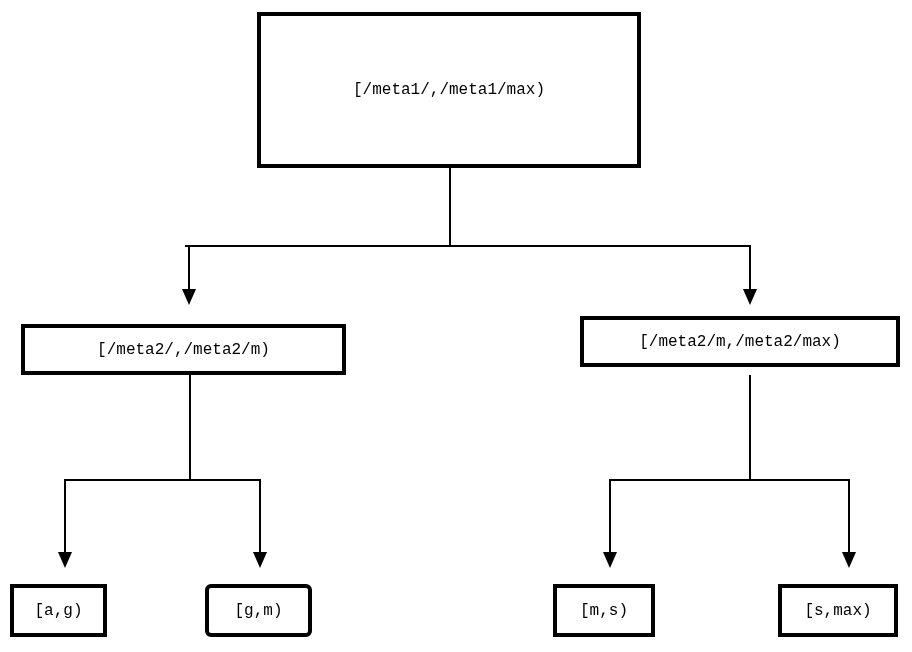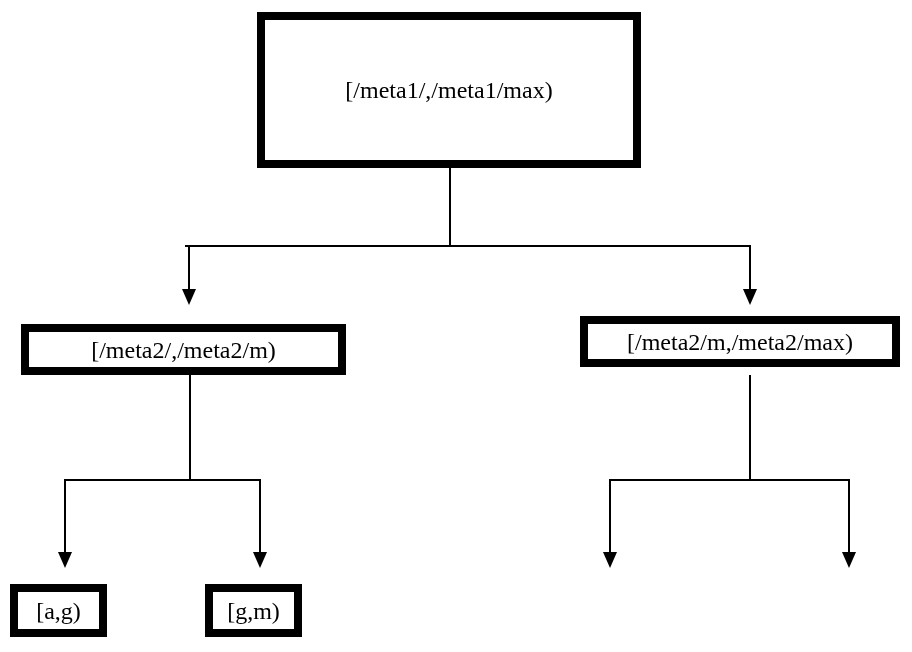--- a/index.html
+++ b/index.html
@@ -12,28 +12,28 @@
     position: relative;
     width: 912px;
     height: 652px;
     background: #ffffff;
     overflow: hidden;
     font-family: "DejaVu Sans Mono", "Liberation Mono", monospace;
   }
   .node {
     position: absolute;
     box-sizing: border-box;
-    border: 8px solid #000000;
+    border: 4px solid #000000;
     background: #ffffff;
     display: flex;
     align-items: center;
     justify-content: center;
     color: #000000;
-    font-family: Liberation Serif, serif;
-    font-size: 24px;
+    font-family: Liberation Mono, monospace;
+    font-size: 16px;
     line-height: 1;
     letter-spacing: 0px;
     white-space: nowrap;
   }
   .node-label {
     display: block;
   }
   
   #node-root {
     left: 257px;
@@ -59,22 +59,23 @@
   #node-leaf-ag {
     left: 10px;
     top: 584px;
     width: 97px;
     height: 53px;
     text-align: center;
   }
   #node-leaf-gm {
     left: 205px;
     top: 584px;
-    width: 97px;
+    width: 107px;
     height: 53px;
+    border-radius: 6px;
   }
   #node-leaf-ms {
     left: 553px;
     top: 584px;
     width: 102px;
     height: 53px;
   }
   #node-leaf-smax {
     left: 778px;
     top: 584px;
@@ -140,21 +141,27 @@
   </div>
 
   <div class="node" id="node-leaf-ag">
     <span class="node-label">[a,g)</span>
   </div>
 
   <div class="node" id="node-leaf-gm">
     <span class="node-label">[g,m)</span>
   </div>
 
+  <div class="node" id="node-leaf-ms">
+    <span class="node-label">[m,s)</span>
+  </div>
 
+  <div class="node" id="node-leaf-smax">
+    <span class="node-label">[s,max)</span>
+  </div>
 
   <div class="vline" id="conn-root-stem"></div>
   <div class="hline" id="conn-root-bus"></div>
   <div class="vline" id="conn-root-drop-l"></div>
   <div class="vline" id="conn-root-drop-r"></div>
   <div class="arrowhead" id="arrow-mid-left"></div>
   <div class="arrowhead" id="arrow-mid-right"></div>
 
   <div class="vline" id="conn-l-stem"></div>
   <div class="hline" id="conn-l-bus"></div>

